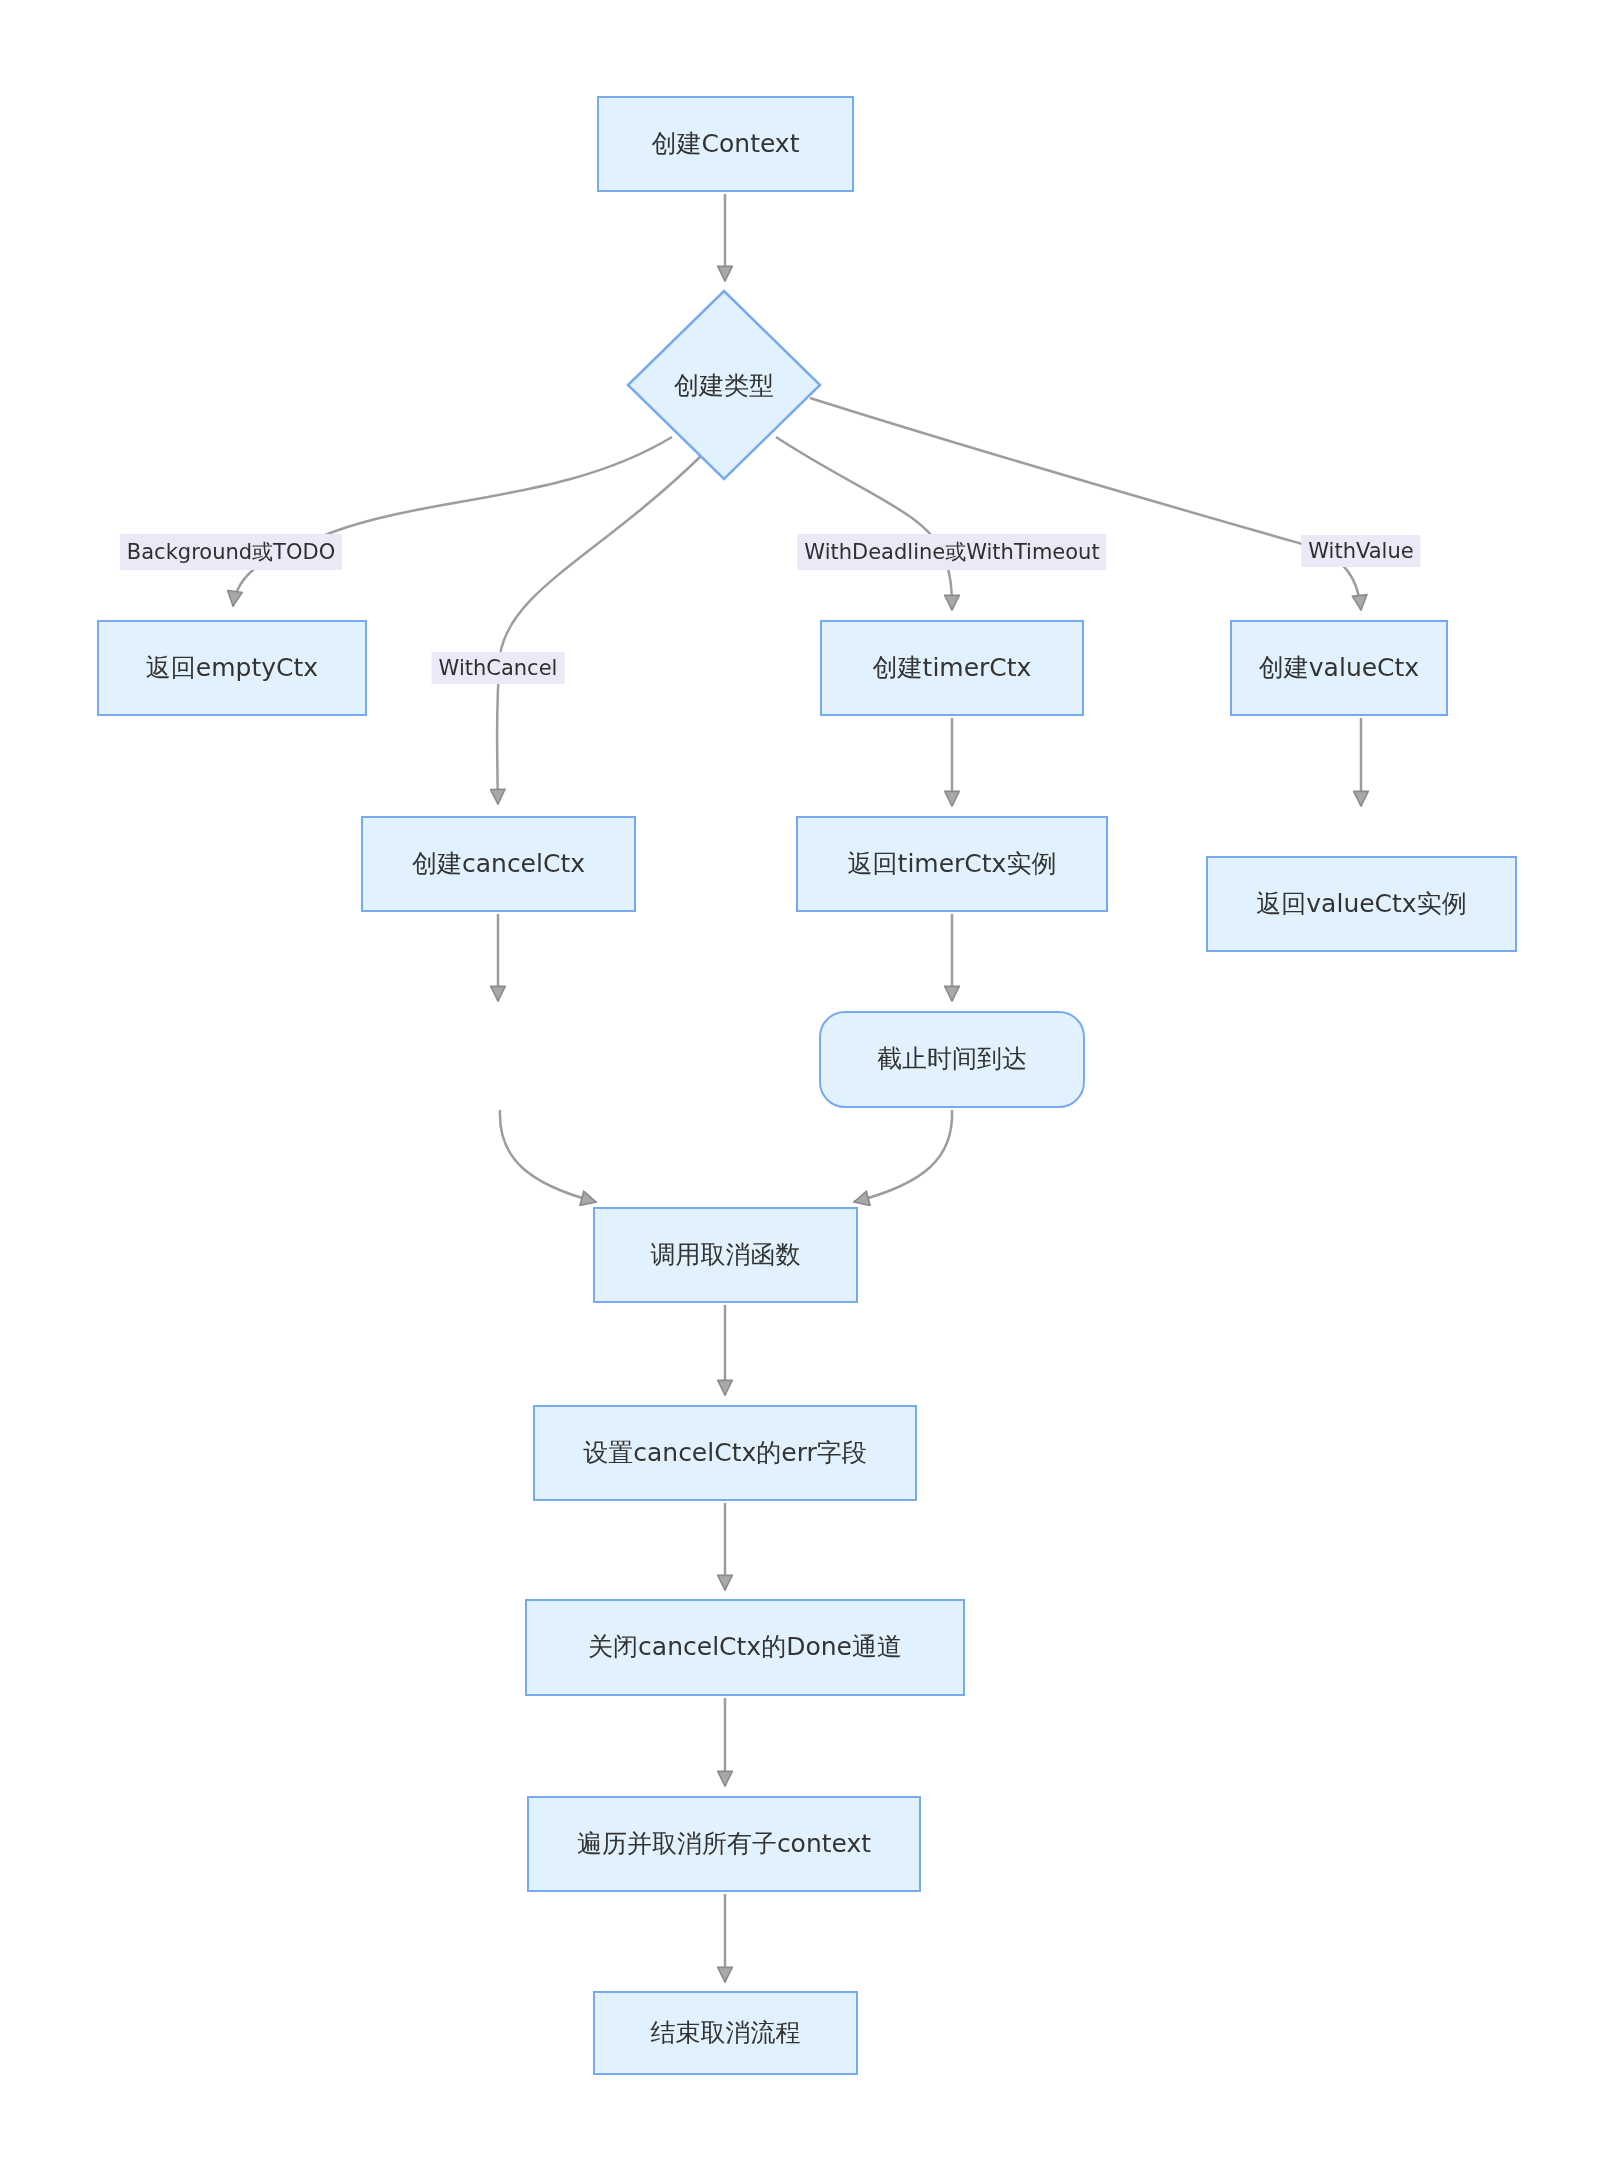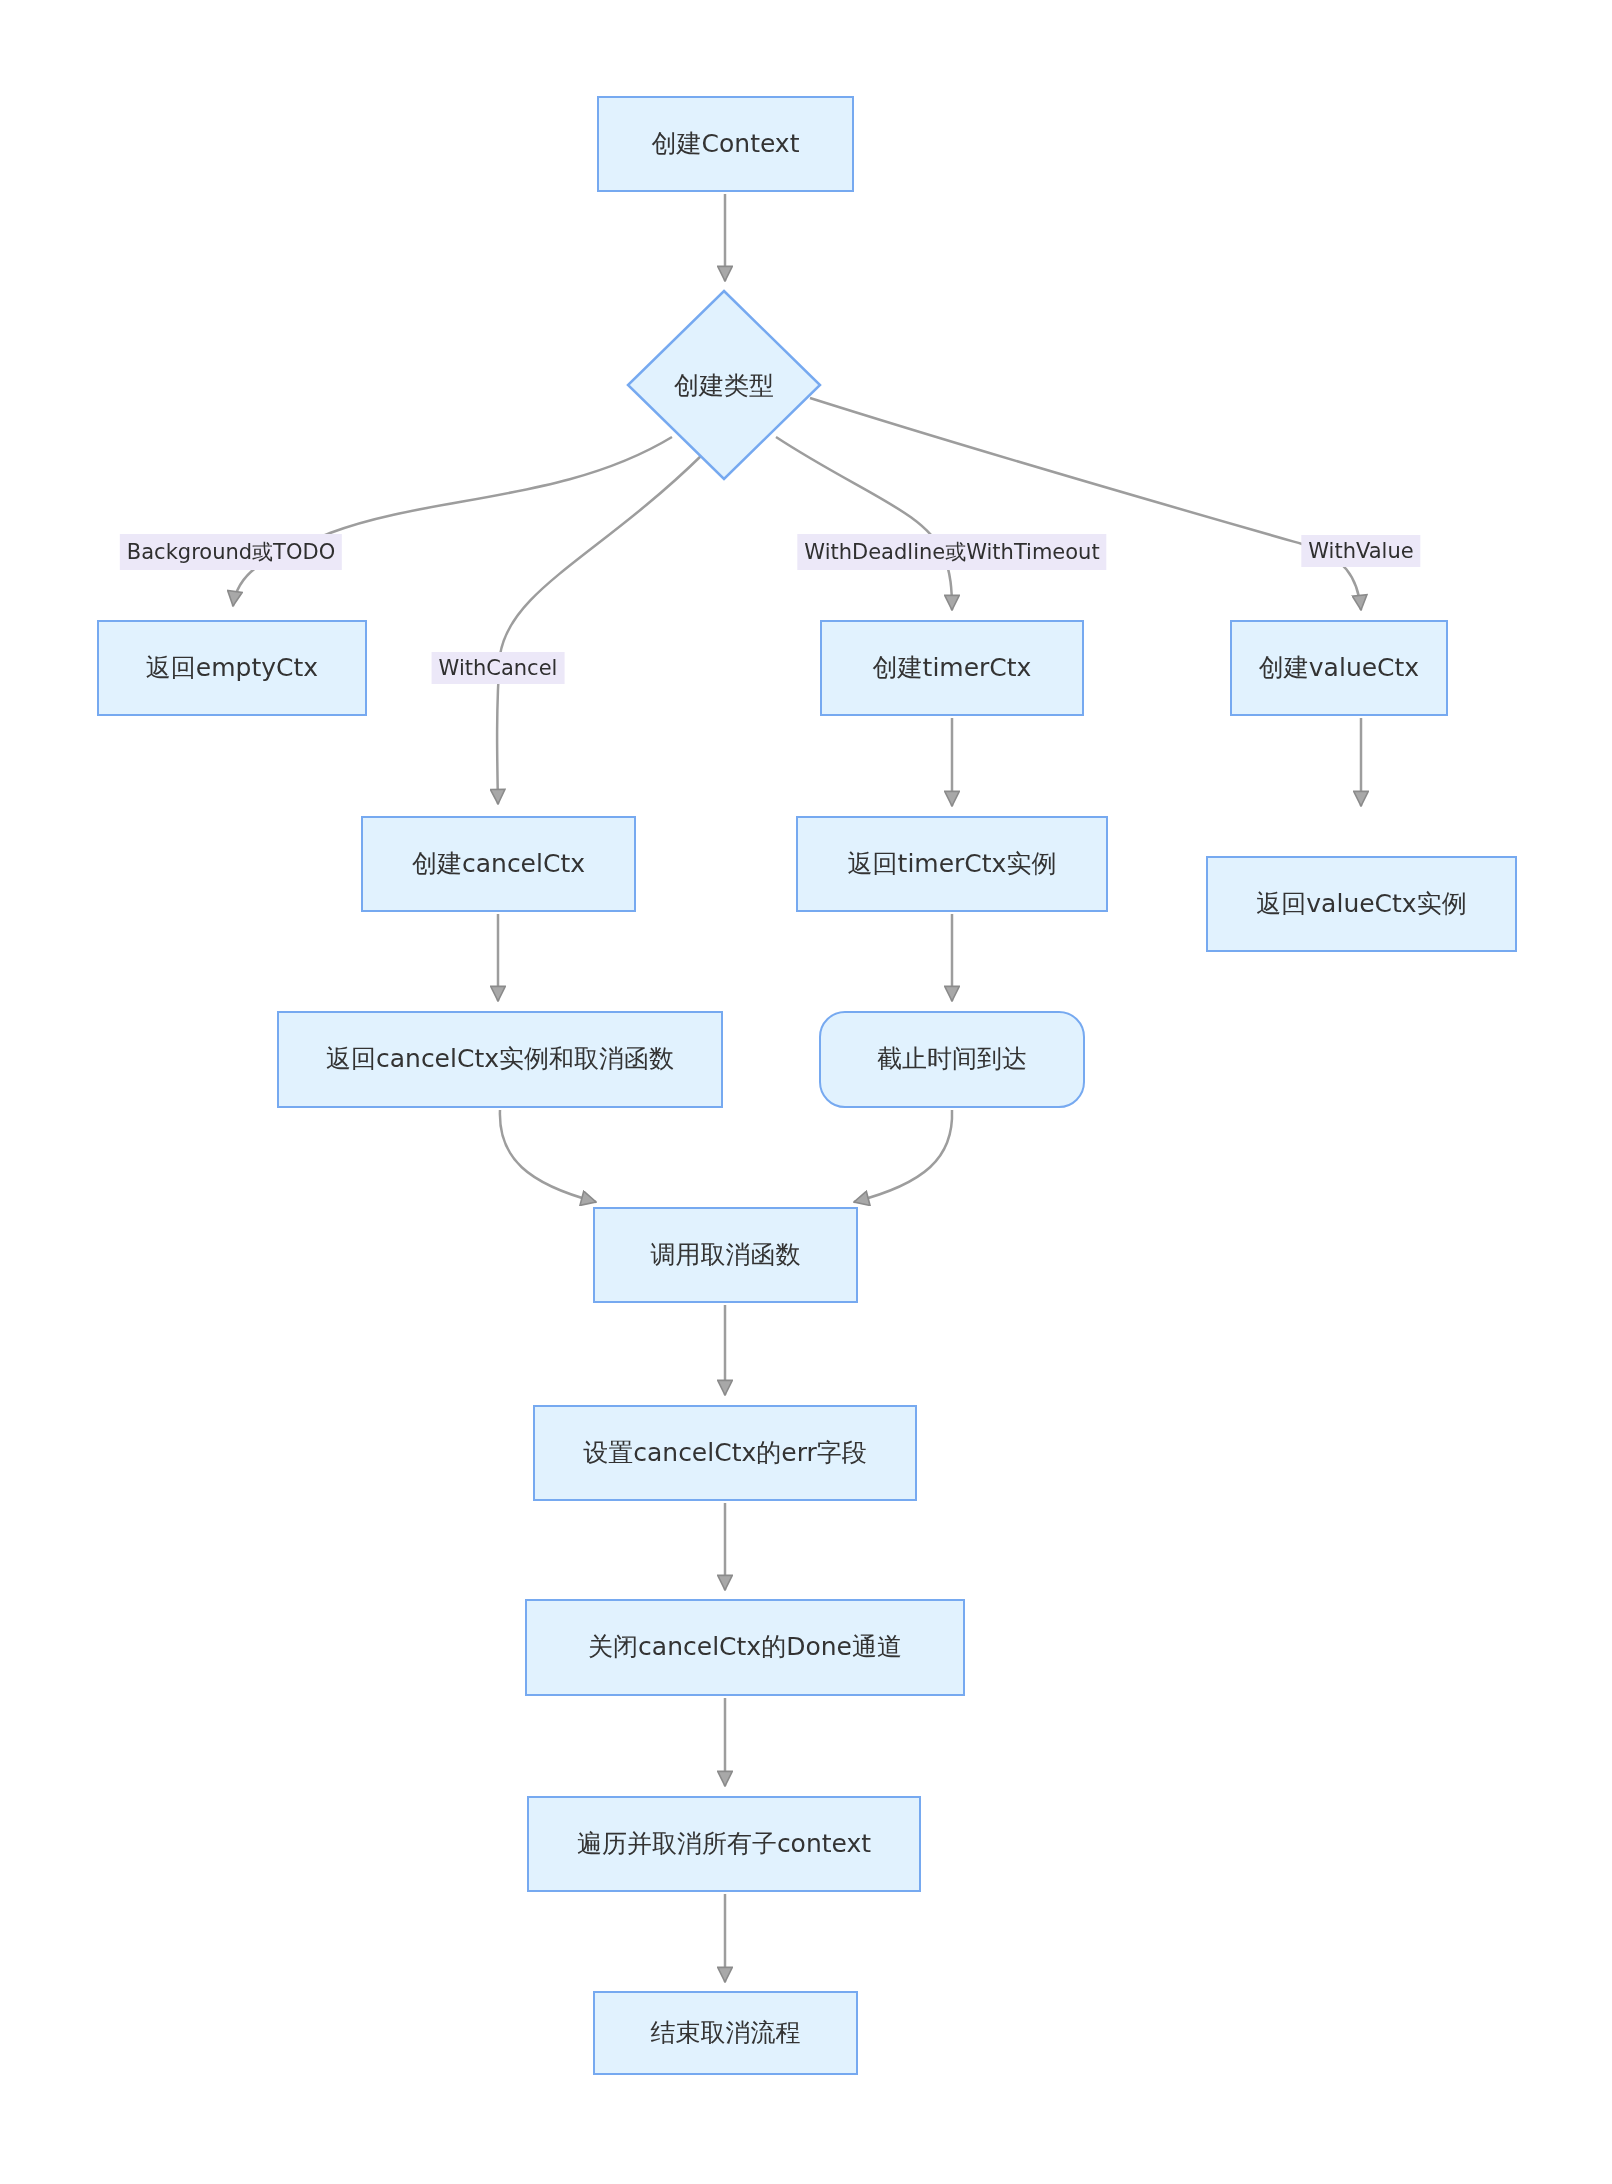--- a/index.html
+++ b/index.html
@@ -126,23 +126,20 @@
   </div>
 
   <div class="node" style="left:796px;top:816px;width:312px;height:96px;">
     <span>返回timerCtx实例</span>
   </div>
 
   <div class="node" style="left:1206px;top:816px;width:311px;height:96px;margin-top:40px;">
     <span>返回valueCtx实例</span>
   </div>
 
-  <div class="node" style="left:277px;top:1011px;width:446px;height:97px;">
-    <span>返回cancelCtx实例和取消函数</span>
-  </div>
 
   <div class="node" style="left:819px;top:1011px;width:266px;height:97px;border-radius:26px;">
     <span>截止时间到达</span>
   </div>
 
   <div class="node" style="left:593px;top:1207px;width:265px;height:96px;">
     <span>调用取消函数</span>
   </div>
 
   <div class="node" style="left:533px;top:1405px;width:384px;height:96px;">

